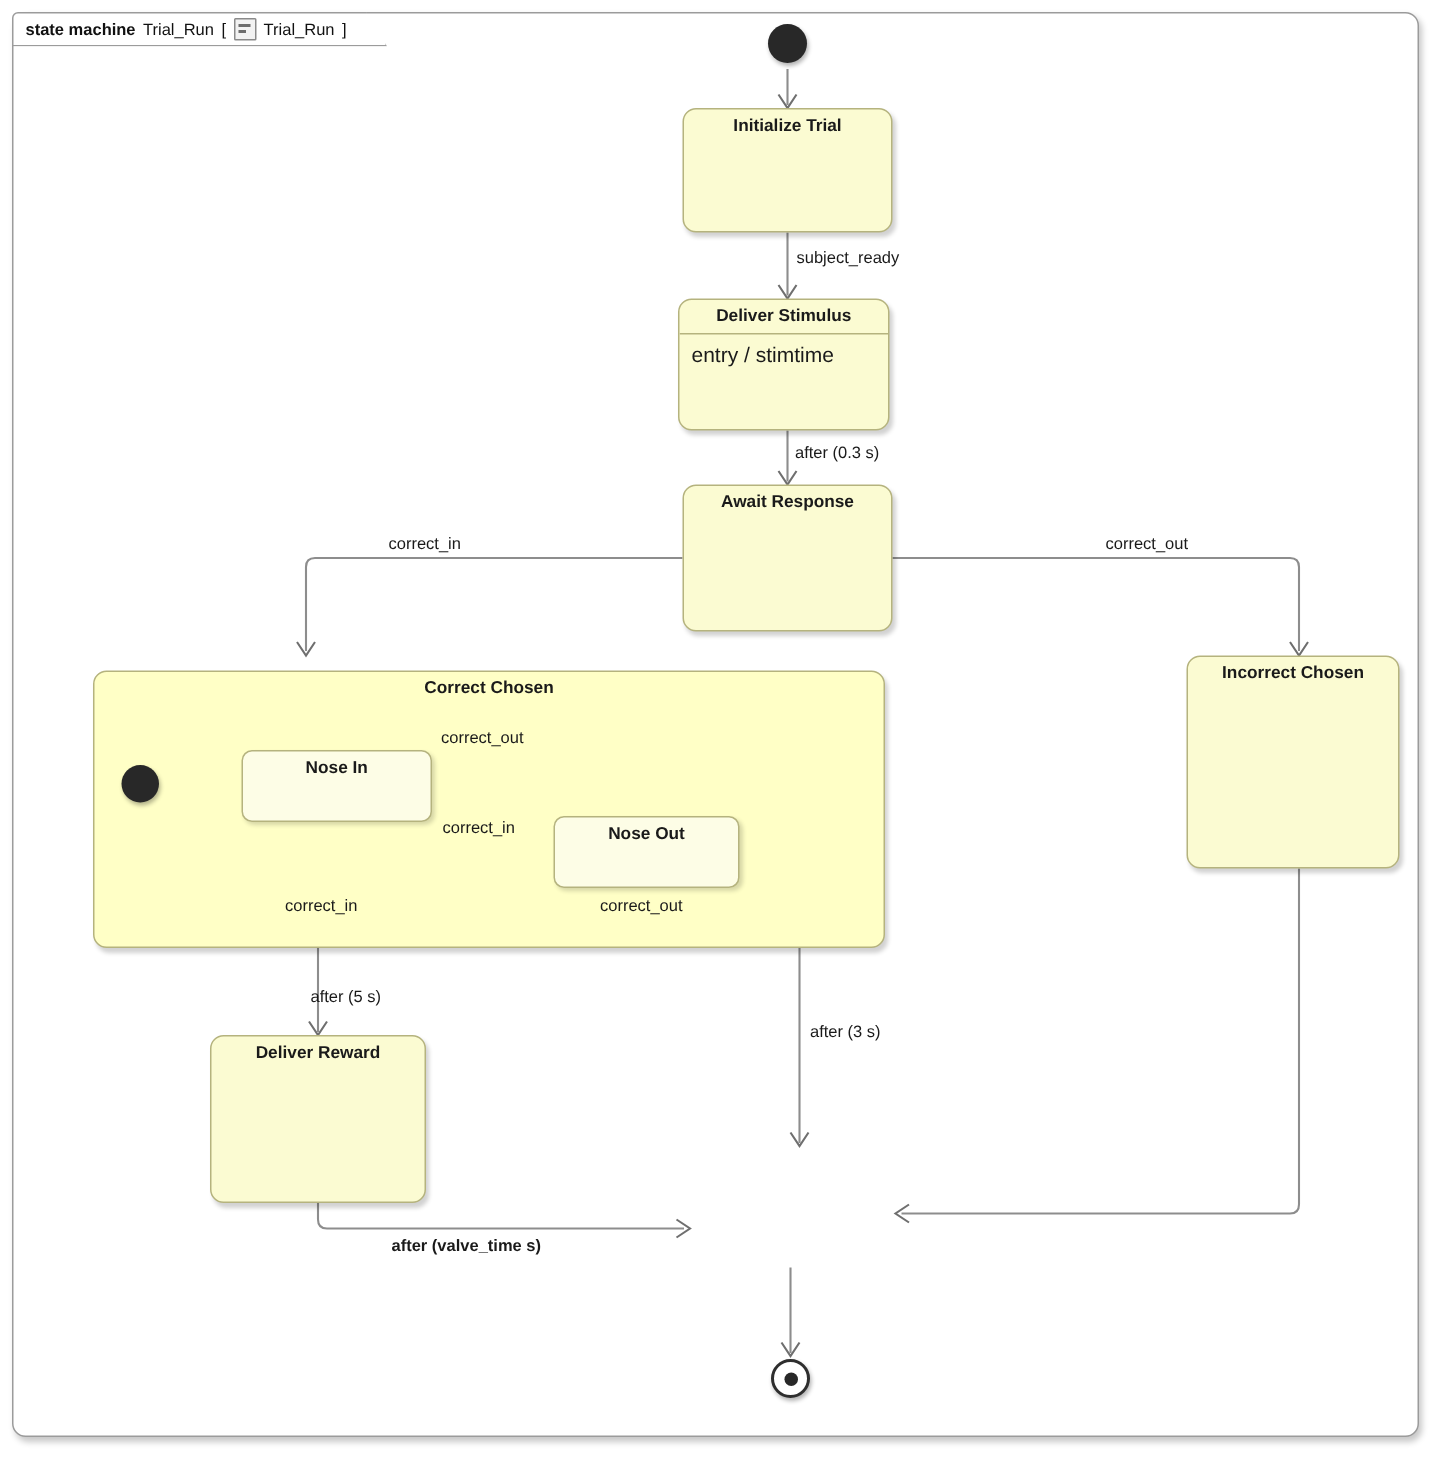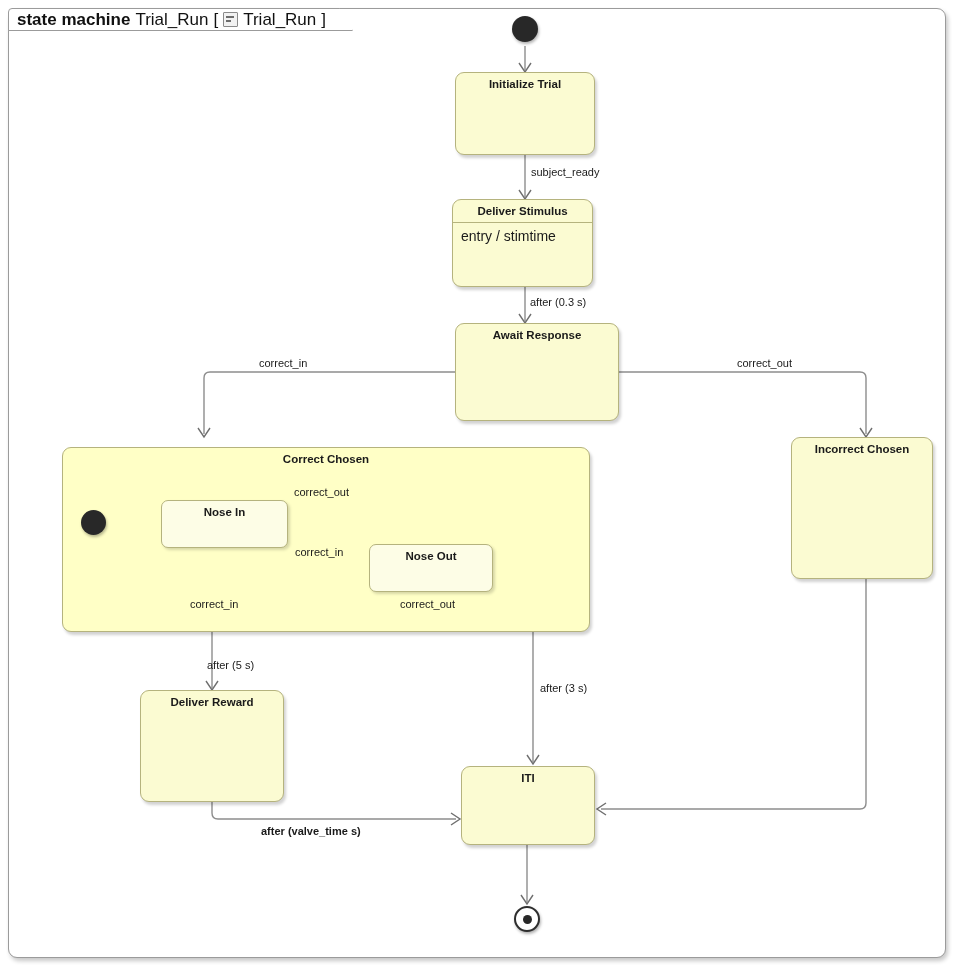--- a/index.html
+++ b/index.html
@@ -35,21 +35,21 @@
     top: 8px;
     height: 23px;
     padding: 0 26px 0 8px;
     background: #ffffff;
     border: 1px solid #9b9b9b;
     border-bottom: 1px solid #9b9b9b;
     border-radius: 4px 4px 0 0;
     display: flex;
     align-items: center;
     gap: 5px;
-    font-size: 17px;
+    font-size: 11px;
     color: #111111;
     white-space: nowrap;
     box-sizing: border-box;
     clip-path: polygon(0 0, calc(100% - 14px) 0, 100% 100%, 0 100%);
   }
   .tab-kw { font-weight: bold; }
   .tab-name { font-weight: normal; }
   .tab-icon {
     display: inline-block;
     width: 13px;
@@ -229,21 +229,21 @@
   <div class="state" style="left:455px; top:72px; width:140px; height:83px;">
     <div class="state-title">Initialize Trial</div>
   </div>
 
   <div class="state" style="left:452px; top:199px; width:141px; height:88px;">
     <div class="state-title">Deliver Stimulus</div>
     <div class="state-sep"></div>
     <div class="state-body">entry / stimtime</div>
   </div>
 
-  <div class="state" style="left:455px; top:323px; width:164px; height:98px;">
+  <div class="state" style="left:455px; top:323px; width:140px; height:98px;">
     <div class="state-title">Await Response</div>
   </div>
 
   <div class="state composite" style="left:62px; top:447px; width:528px; height:185px;">
     <div class="state-title">Correct Chosen</div>
   </div>
 
   <div class="initial-node" style="left:81px; top:510px; width:25px; height:25px;"></div>
 
   <div class="state substate" style="left:161px; top:500px; width:127px; height:48px;">
@@ -255,23 +255,20 @@
   </div>
 
   <div class="state" style="left:791px; top:437px; width:142px; height:142px;">
     <div class="state-title">Incorrect Chosen</div>
   </div>
 
   <div class="state" style="left:140px; top:690px; width:144px; height:112px;">
     <div class="state-title">Deliver Reward</div>
   </div>
 
-  <div class="state" style="left:461px; top:766px; width:134px; height:79px;">
-    <div class="state-title">ITI</div>
-  </div>
 
   <div class="final-node" style="left:514px; top:906px; width:26px; height:26px;"></div>
 
   <div class="edge-label" style="left:531px; top:166px;">subject_ready</div>
 
   <div class="edge-label" style="left:530px; top:296px;">after (0.3 s)</div>
 
   <div class="edge-label" style="left:259px; top:357px;">correct_in</div>
 
   <div class="edge-label" style="left:737px; top:357px;">correct_out</div>

